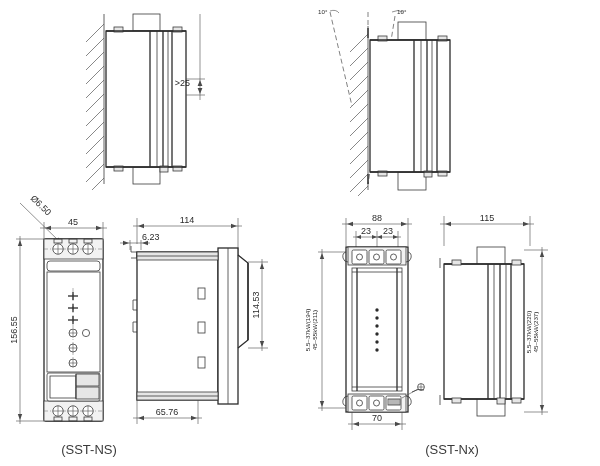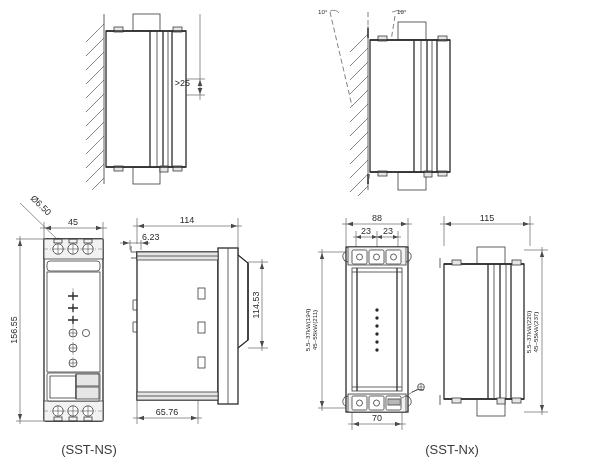--- a/index.html
+++ b/index.html
@@ -7,21 +7,20 @@
     padding: 0;
     background: #ffffff;
   }
   #sheet {
     position: relative;
     width: 600px;
     height: 466px;
     background: #ffffff;
     font-family: "Liberation Sans", sans-serif;
     overflow: hidden;
-    border-radius: 9px;
   }
   svg.dwg {
     position: absolute;
     left: 0;
     top: 0;
     width: 600px;
     height: 466px;
   }
   .ln      { stroke: #3a3a3a; stroke-width: 0.8; fill: none; }
   .ln-thin { stroke: #4a4a4a; stroke-width: 0.6; fill: none; }

